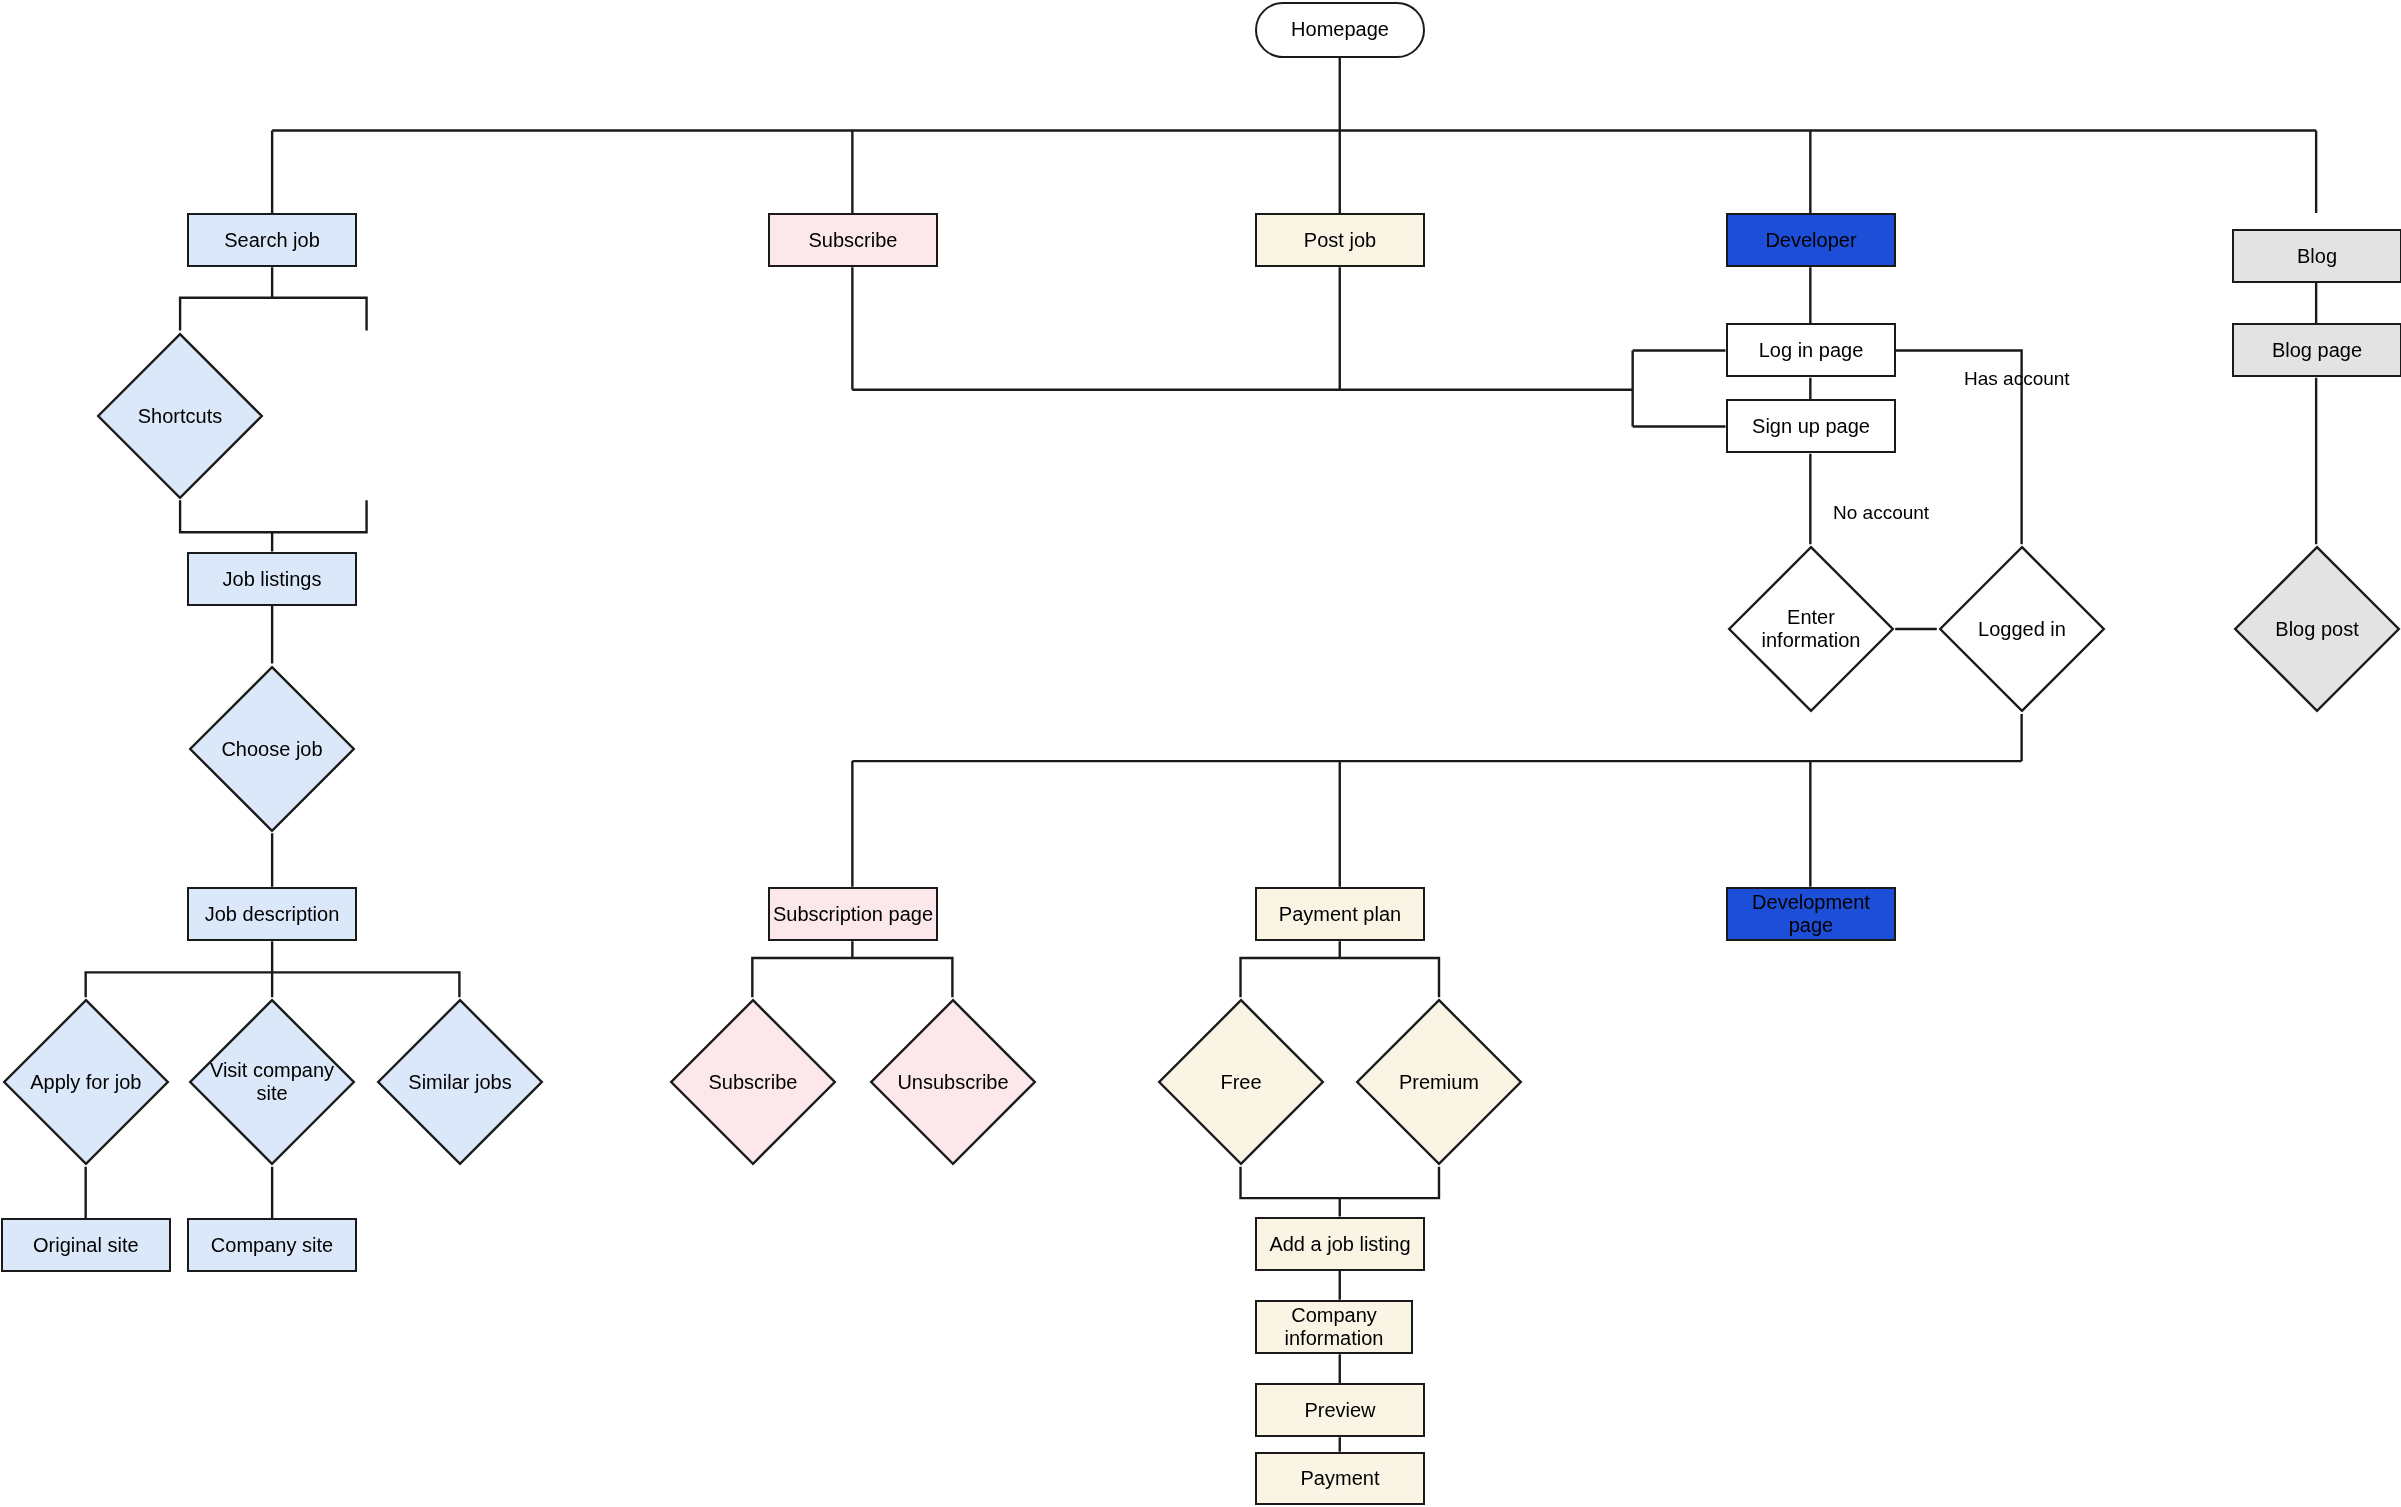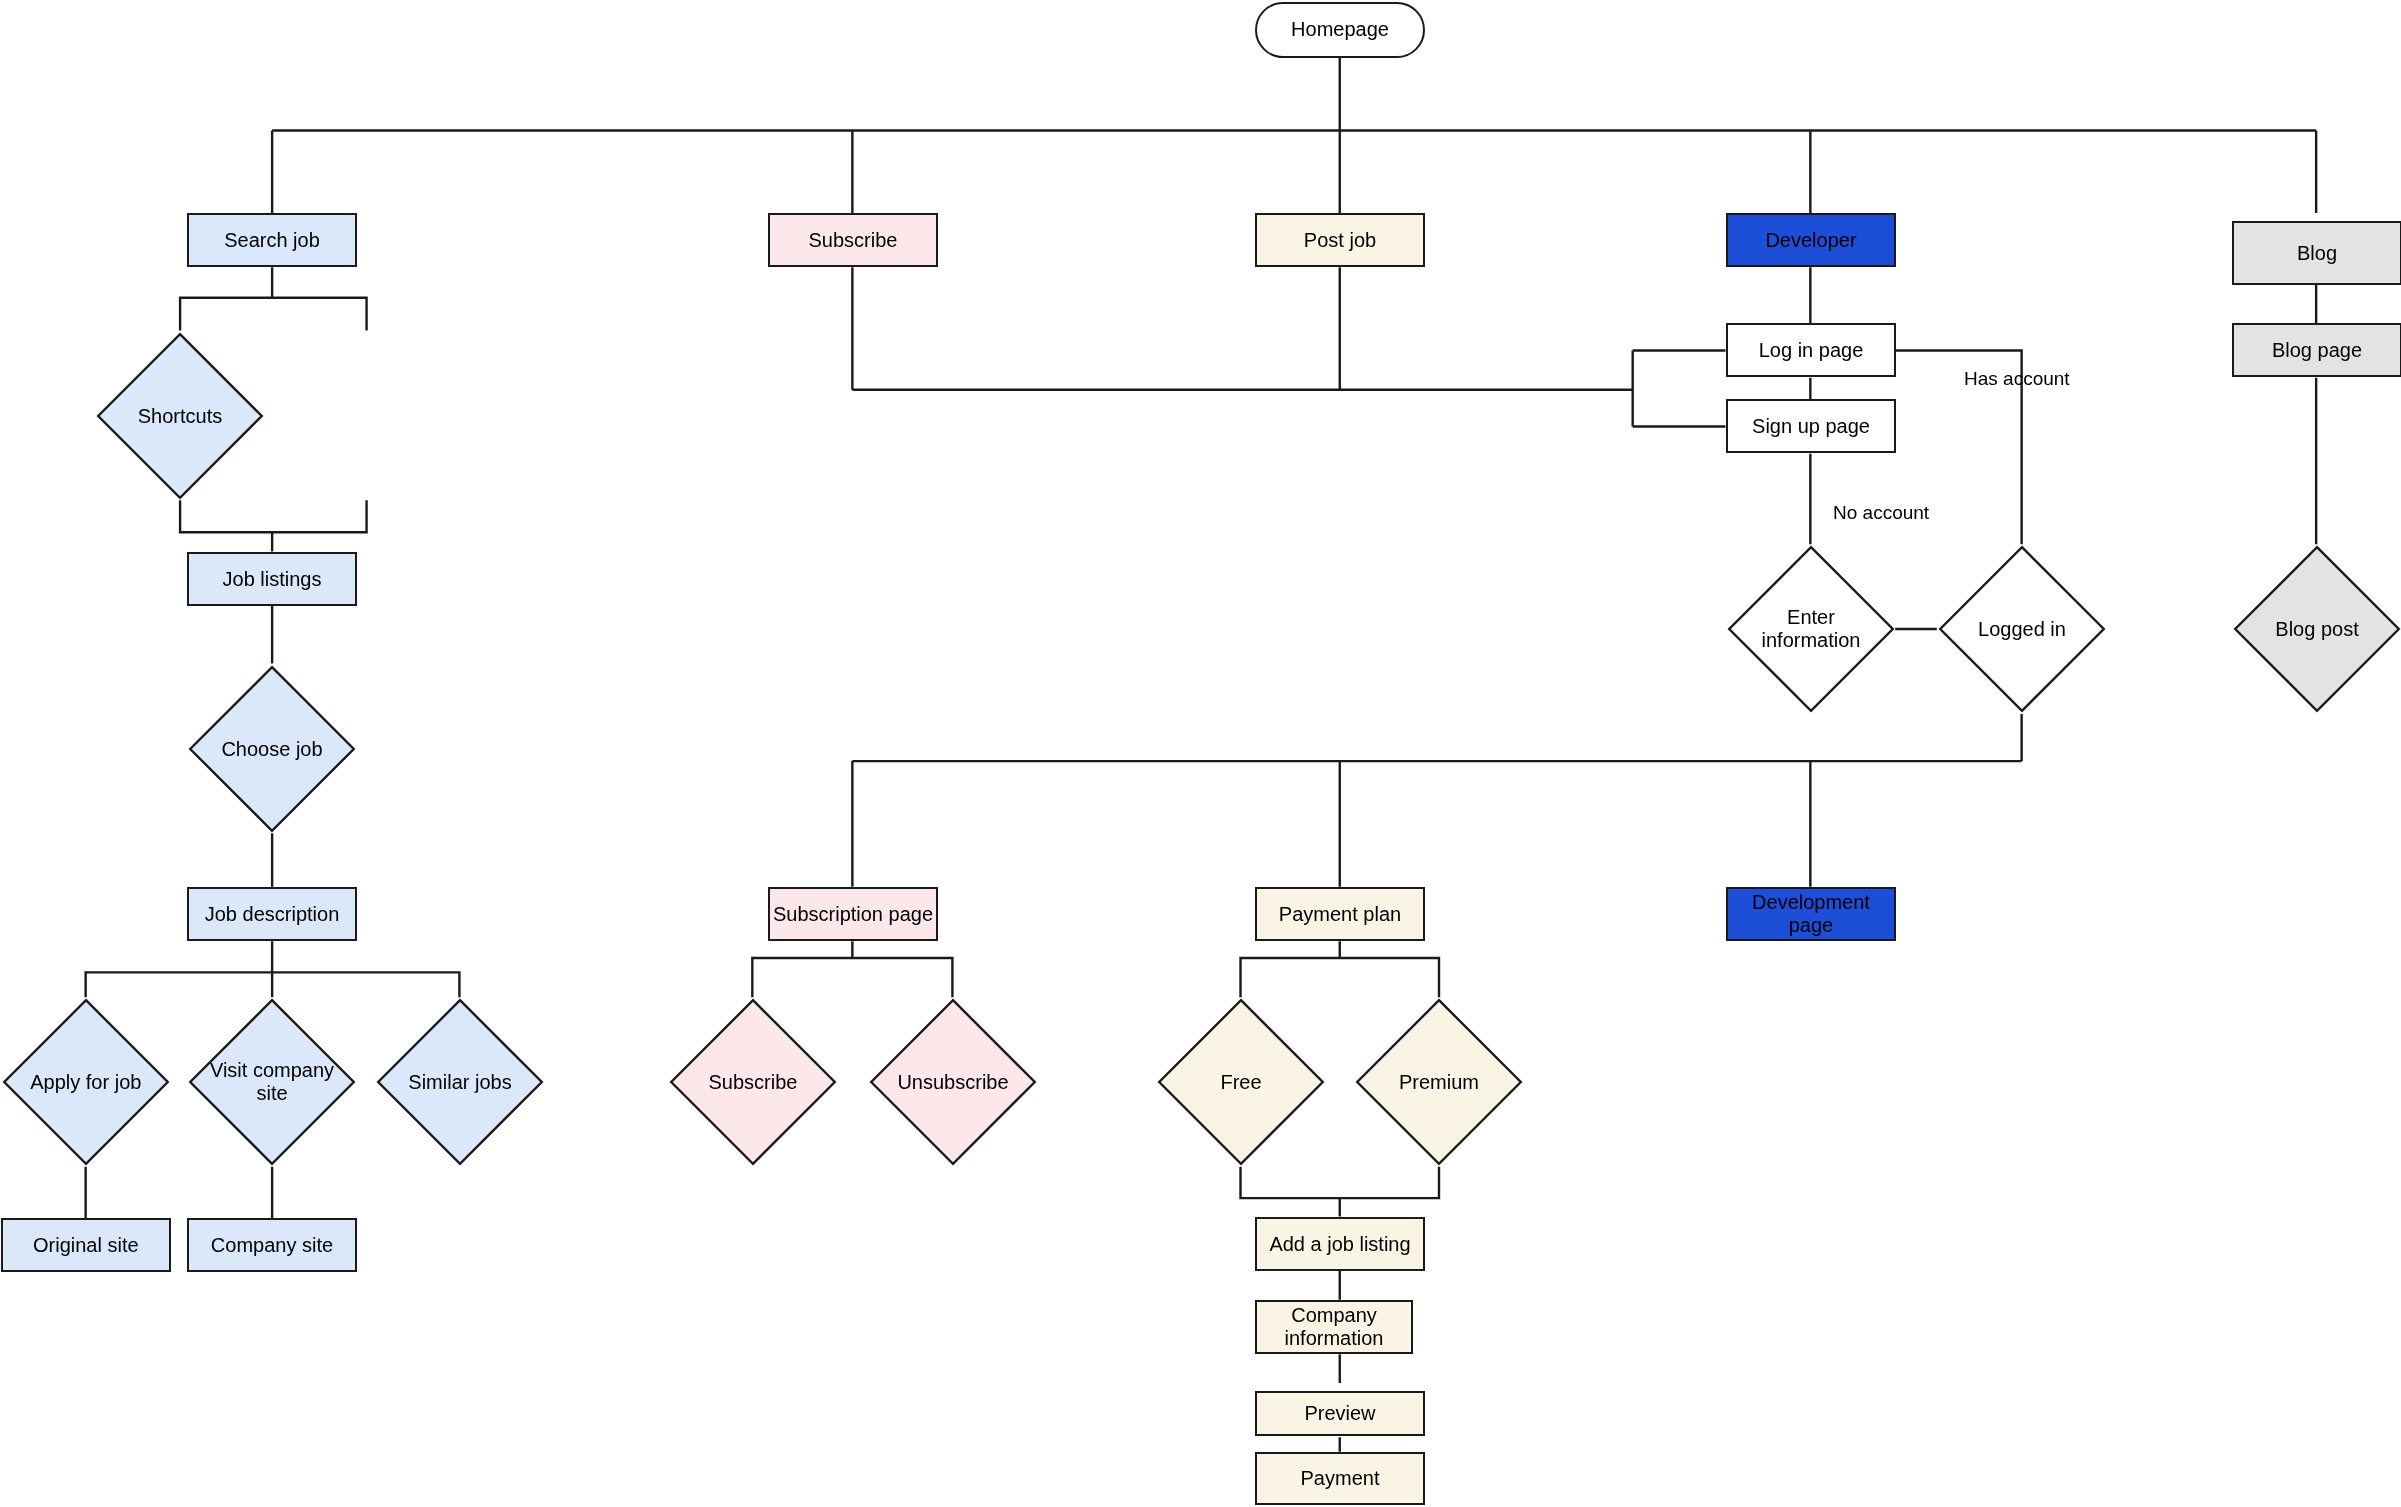--- a/index.html
+++ b/index.html
@@ -63,21 +63,21 @@
   </div>
   <div class="node rect c-pink" style="left:768px;top:213px;width:170px;height:54px;">
     <span>Subscribe</span>
   </div>
   <div class="node rect c-cream" style="left:1255px;top:213px;width:170px;height:54px;">
     <span>Post job</span>
   </div>
   <div class="node rect c-green" style="left:1726px;top:213px;width:170px;height:54px;">
     <span>Developer</span>
   </div>
-  <div class="node rect c-gray" style="left:2232px;top:221px;width:170px;height:64px;">
+  <div class="node rect c-gray" style="left:2232px;top:229px;width:170px;height:54px;">
     <span>Blog</span>
   </div>
 
   <div class="node diamond c-blue" style="left:95px;top:331px;width:170px;height:170px;">
     <svg viewBox="0 0 212 212">
         <polygon points="106,4 208,106 106,208 4,106"></polygon>
       </svg>
     <span>Shortcuts</span>
   </div>
   <div class="node rect c-blue" style="left:187px;top:552px;width:170px;height:54px;">
@@ -183,21 +183,21 @@
       </svg>
     <span>Premium</span>
   </div>
 
   <div class="node rect c-cream" style="left:1255px;top:1217px;width:170px;height:54px;">
     <span>Add a job listing</span>
   </div>
   <div class="node rect c-cream" style="left:1255px;top:1300px;width:158px;height:54px;">
     <span>Company information</span>
   </div>
-  <div class="node rect c-cream" style="left:1255px;top:1383px;width:170px;height:45px;margin-top:8px;">
+  <div class="node rect c-cream" style="left:1255px;top:1383px;width:170px;height:54px;">
     <span>Preview</span>
   </div>
   <div class="node rect c-cream" style="left:1255px;top:1452px;width:170px;height:53px;">
     <span>Payment</span>
   </div>
 
 </div>
 
 
 </body></html>

